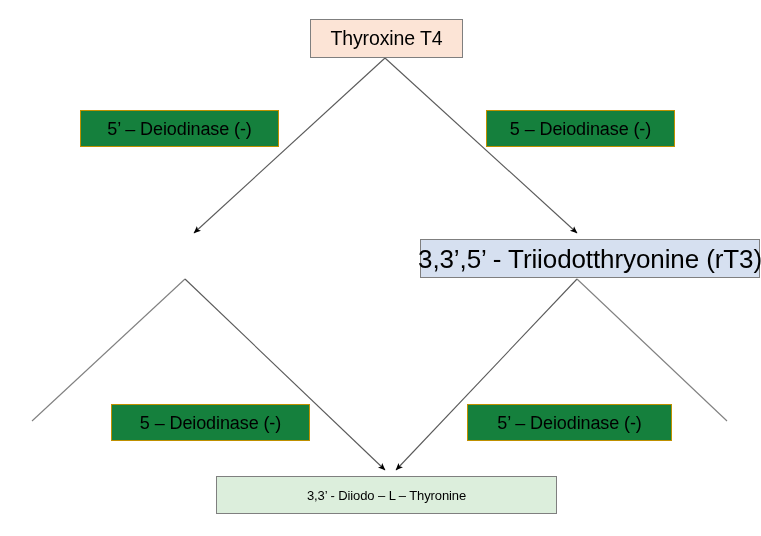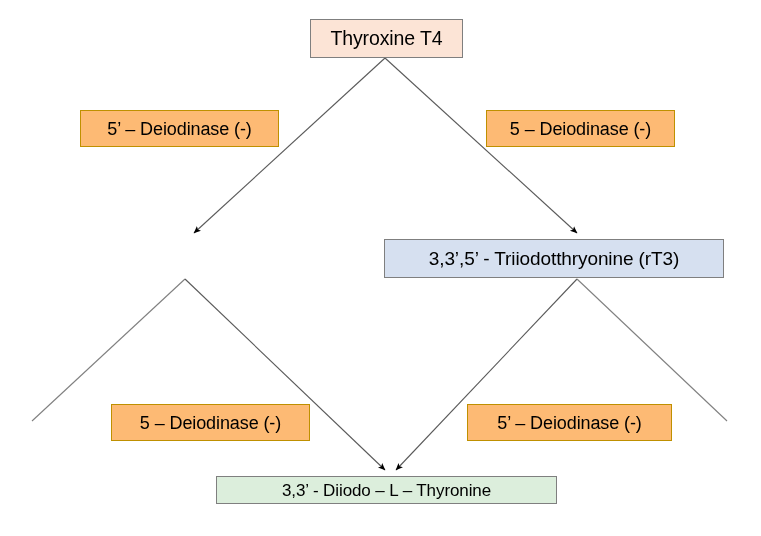--- a/index.html
+++ b/index.html
@@ -47,33 +47,33 @@
     left: 310px; top: 19px; width: 153px; height: 39px;
     background: #FCE4D6;
     font-size: 19.5px;
   }
   #node-t3 {
     left: 14px; top: 239px; width: 341px; height: 39px;
     background: #D6E0F0;
     font-size: 19.5px;
   }
   #node-rt3 {
-    left: 384px; top: 239px; width: 340px; height: 39px;
+    left: 420px; top: 239px; width: 340px; height: 39px;
     background: #D6E0F0;
-    font-size: 19px;
+    font-size: 26px;
   }
   #node-diiodo {
-    left: 216px; top: 476px; width: 341px; height: 28px;
+    left: 216px; top: 476px; width: 341px; height: 38px;
     background: #DCEEDC;
-    font-size: 17px;
+    font-size: 13px;
   }
 
   
   .enzyme {
-    background: #fdba74;
+    background: #15803d;
     border: 1px solid #BF9000;
     font-size: 18px;
   }
   #enzyme-5prime-top-left  { left: 80px;  top: 110px; width: 199px; height: 37px; }
   #enzyme-5-top-right      { left: 486px; top: 110px; width: 189px; height: 37px; }
   #enzyme-5-bottom-left    { left: 111px; top: 404px; width: 199px; height: 37px; }
   #enzyme-5prime-bot-right { left: 467px; top: 404px; width: 205px; height: 37px; }
 </style>
 </head>
 <body>

